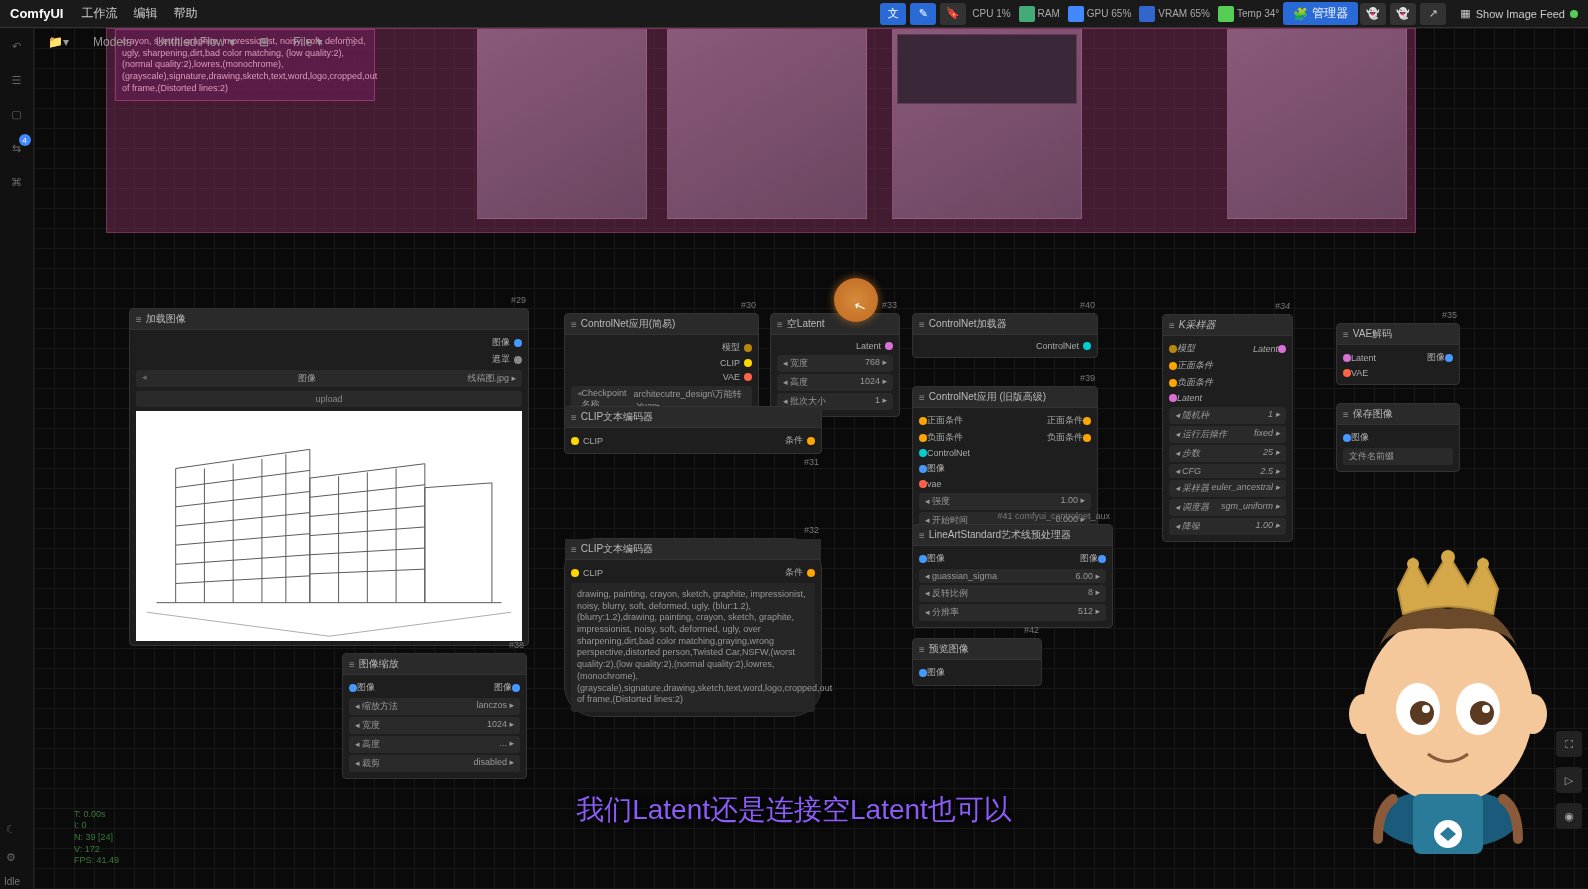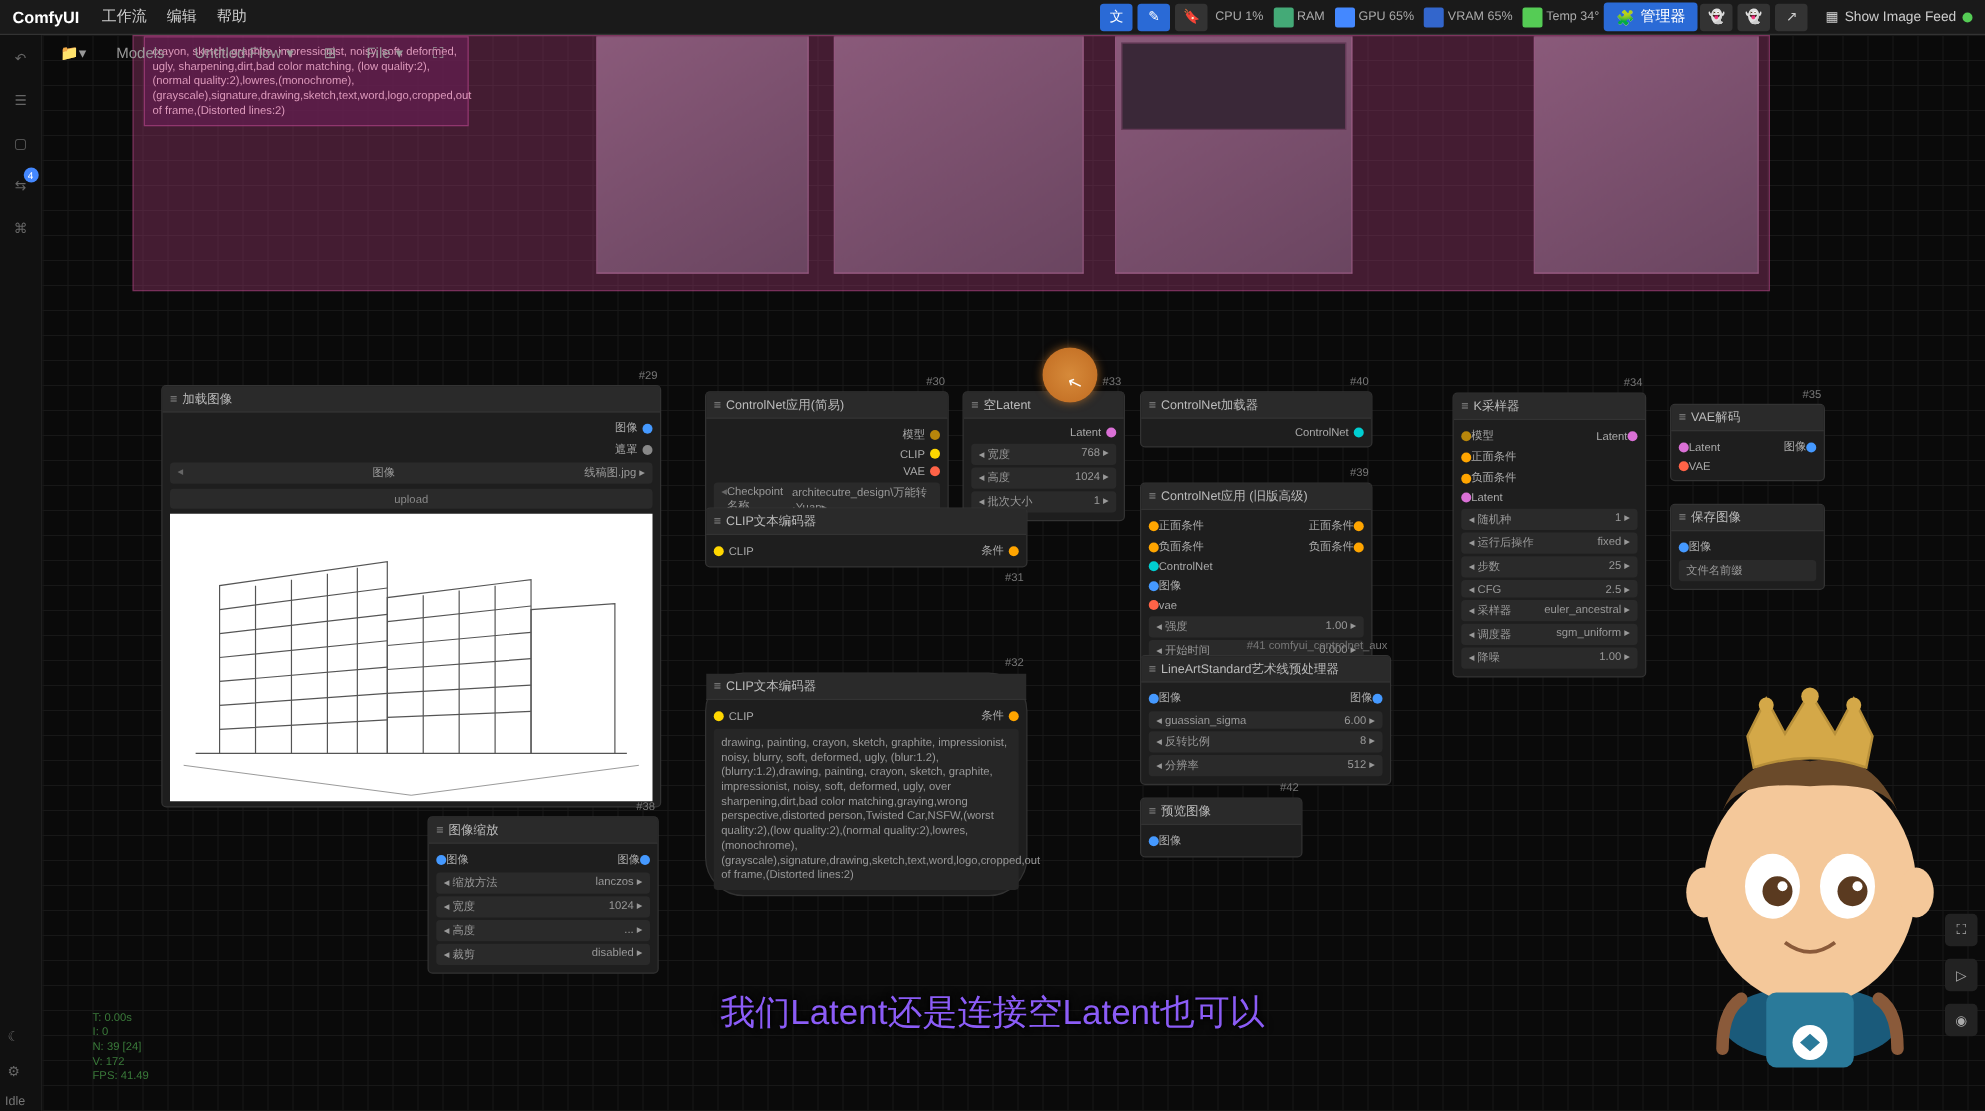--- a/index.html
+++ b/index.html
@@ -506,21 +506,21 @@
     <div class="body">
       <div class="row">
           <span style="display:flex;align-items:center;">
             <span class="port image"></span>
             <span class="lbl">图像</span>
           </span>
         </div>
     </div>
   </div>
 
-  <div class="node" style="left:1128px; top:286px; width:155px;">
+  <div class="node" style="left:1128px; top:286px; width:131px;font-style:italic;">
     <span class="idtag">#34</span>
     <div class="title">
         <span class="burger">≡</span>
         <span>K采样器</span>
       </div>
     <div class="body">
       <div class="row">
           <span style="display:flex;align-items:center;">
             <span class="port model"></span>
             <span class="lbl">模型</span>

